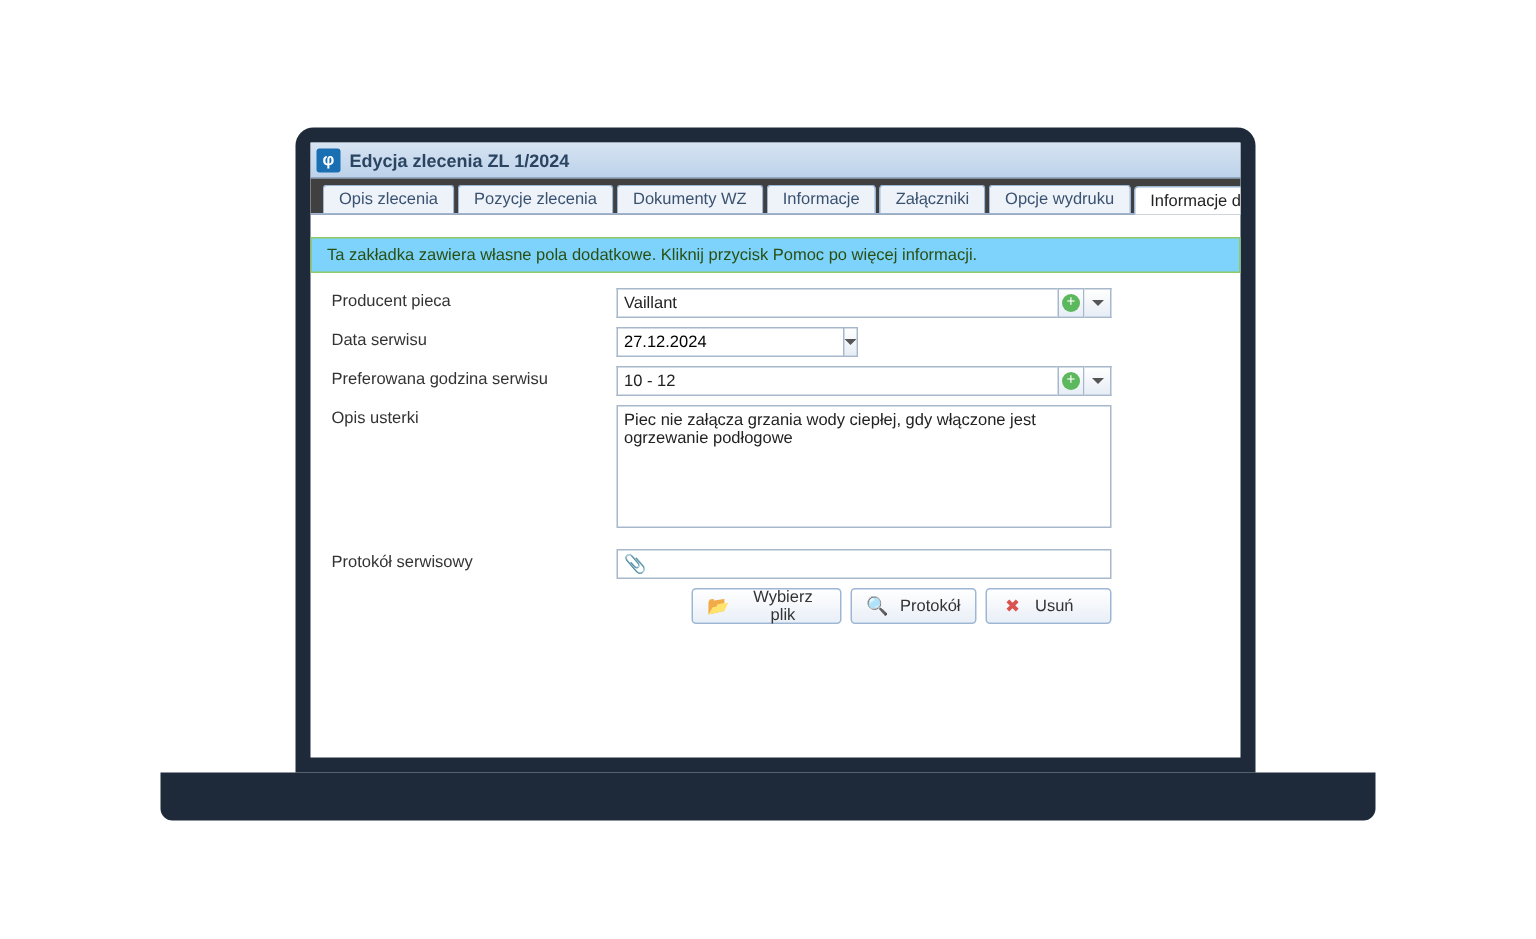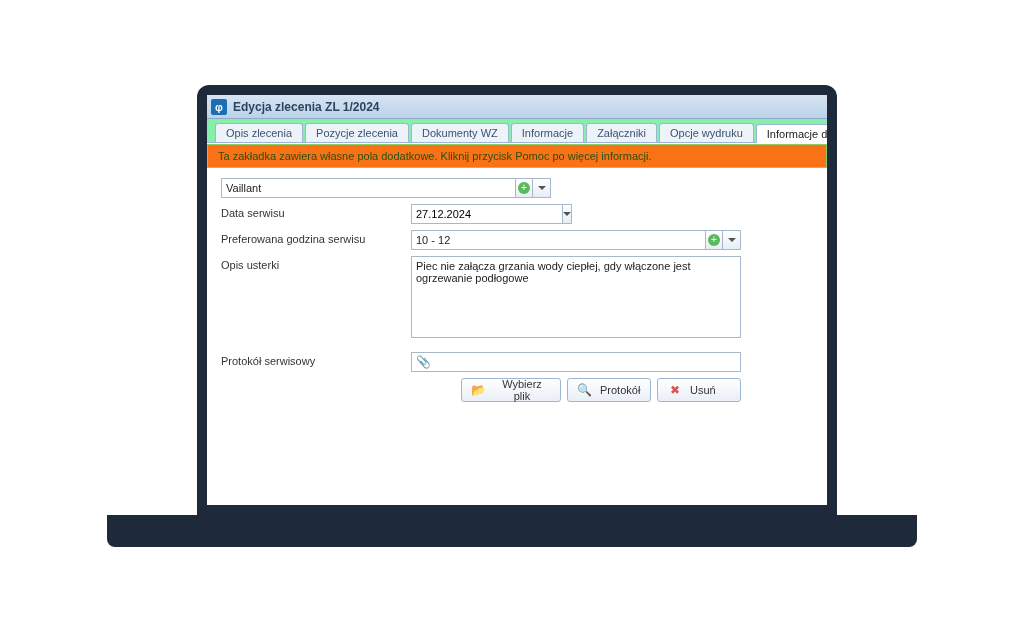--- a/index.html
+++ b/index.html
@@ -67,21 +67,21 @@
       font-size: 12px;
       color: #2b4560;
       font-weight: bold;
     }
     .tab-bar {
       height: 24px;
       border-bottom: 1px solid #9db6d4;
       display: flex;
       align-items: flex-end;
       padding: 0 8px;
-      background: #86efac;
+      background: #404040;
     }
     .tab {
       padding: 3px 10px;
       border: 1px solid #9db6d4;
       border-bottom: none;
       background: #eef3fa;
       color: #3a5270;
       font-size: 11px;
       margin-right: 2px;
       border-radius: 3px 3px 0 0;
@@ -89,26 +89,26 @@
       white-space: nowrap;
     }
     .tab.active {
       background: #ffffff;
       position: relative;
       top: 1px;
       font-weight: normal;
       color: #222;
     }
     .info-bar {
-      background: #f97316;
+      background: #7dd3fc;
       border: 1px solid #8fcb66;
       padding: 5px 10px;
       font-size: 11px;
       color: #2a4f12;
-      margin-top: 1px;
+      margin-top: 15px;
     }
     .form-area {
       padding: 10px 14px;
     }
     .form-row {
       display: flex;
       align-items: flex-start;
       margin-bottom: 6px;
     }
     .form-label {
@@ -258,20 +258,21 @@
       <div class="tab">Załączniki</div>
       <div class="tab">Opcje wydruku</div>
       <div class="tab active">Informacje dla serwisanta</div>
     </div>
 
     <div class="info-bar">Ta zakładka zawiera własne pola dodatkowe. Kliknij przycisk Pomoc po więcej informacji.</div>
 
     <div class="form-area">
 
       <div class="form-row">
+        <div class="form-label">Producent pieca</div>
         <div class="form-control-wrap">
           <input class="combo-input" value="Vaillant" style="">
           <div class="combo-btn">
             <div class="plus-icon">+</div>
           </div>
           <div class="combo-btn" style="border-left:none">
             <div class="dropdown-arrow"></div>
           </div>
         </div>
       </div>

